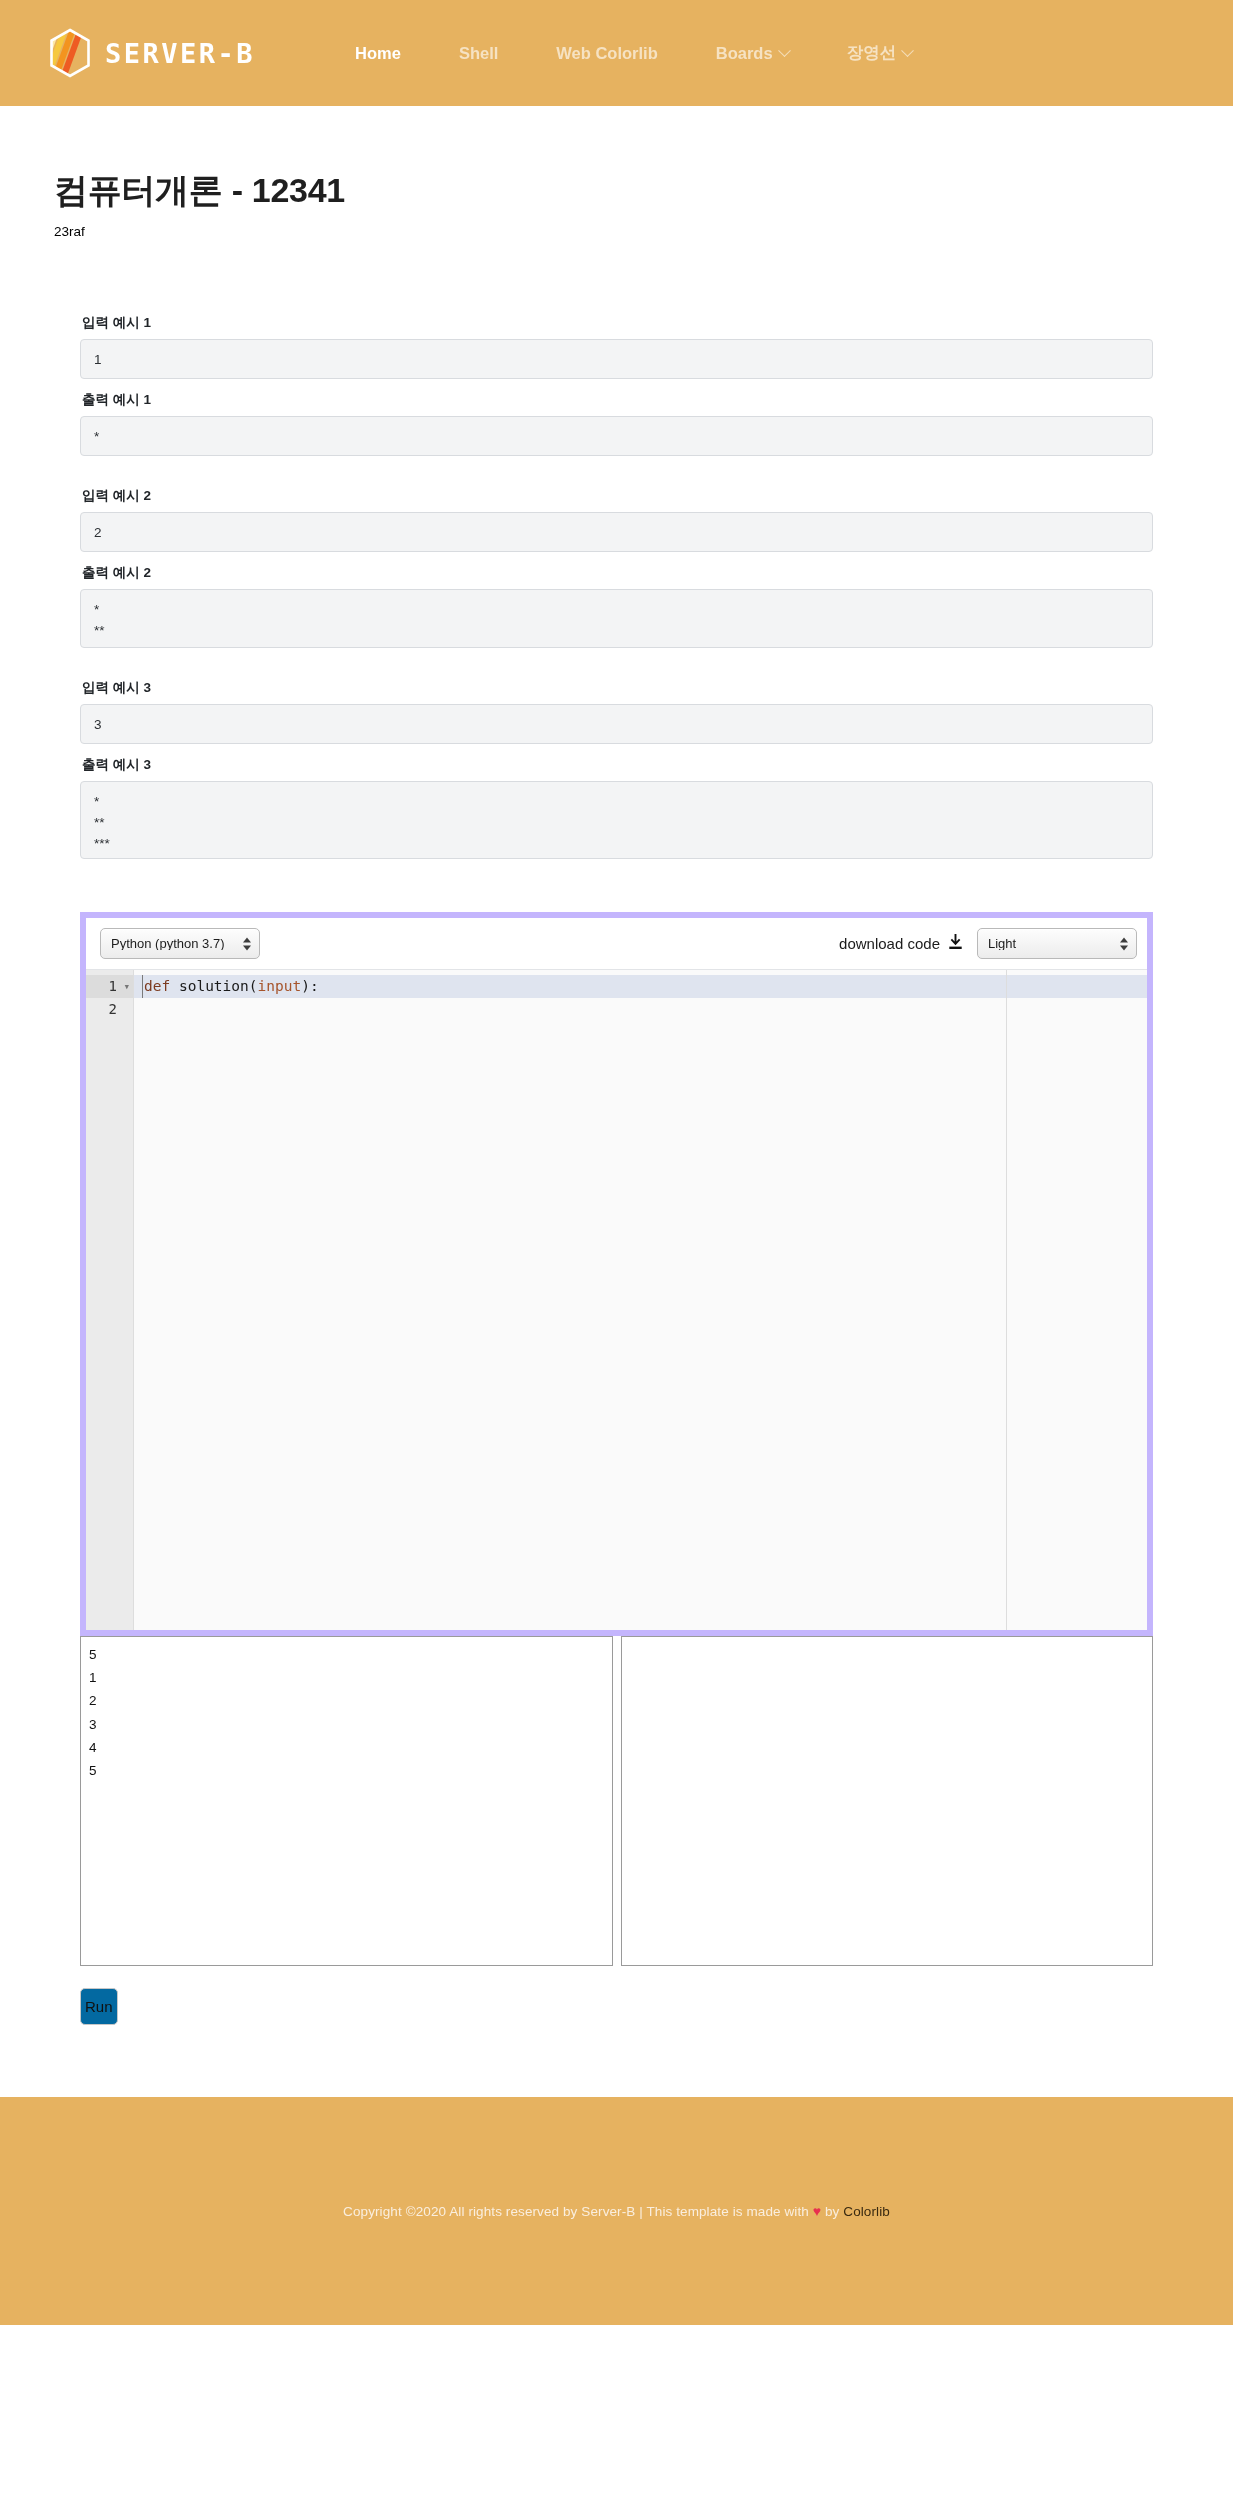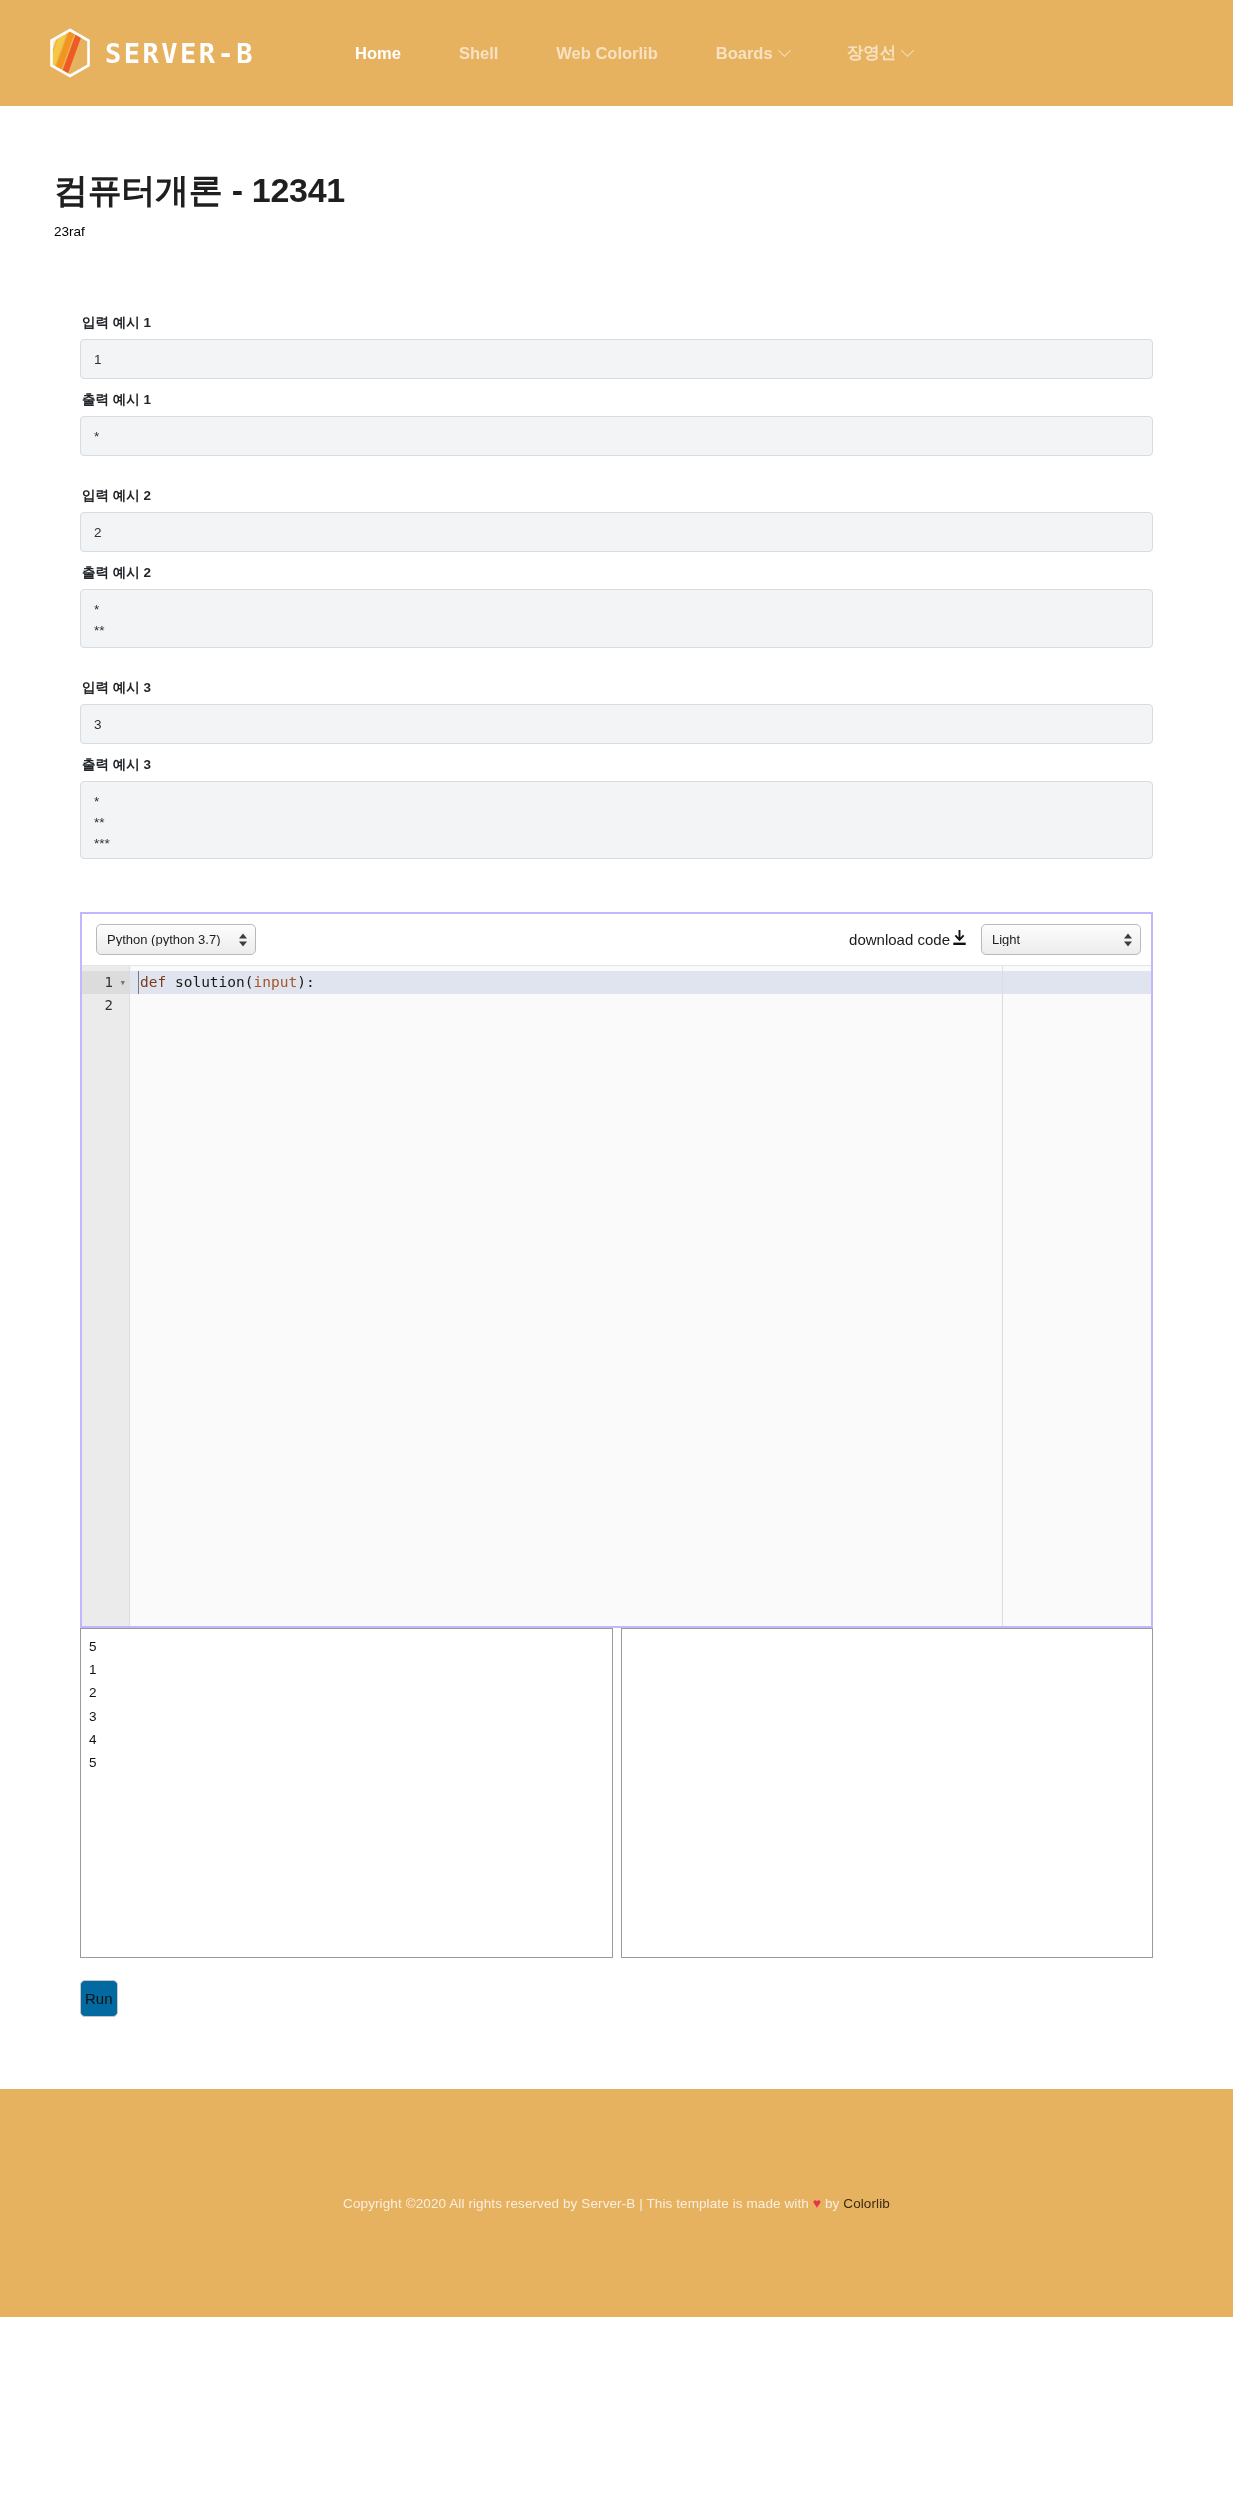--- a/index.html
+++ b/index.html
@@ -105,21 +105,21 @@
     display: block;
   }
   .readonly-box.h1 { height: 40px; padding-top: 10px; }
   .readonly-box.h2 { height: 59px; }
   .readonly-box.h3 { height: 78px; }
   .spacer-sm { height: 12px; }
 
   
   .editor-card {
     margin: 53px 26px 0 26px;
-    border: 2px solid #c4b5fd;
+    border: 6px solid #c4b5fd;
     background: #ffffff;
   }
   .editor-toolbar {
     height: 52px;
     display: flex;
     align-items: center;
     padding: 0 10px 0 14px;
     background: #ffffff;
     border-bottom: 1px solid #e2e4e7;
   }
@@ -159,21 +159,21 @@
   .theme-select { width: 160px; }
   .toolbar-right {
     margin-left: auto;
     display: flex;
     align-items: center;
     gap: 14px;
   }
   .download-link {
     display: inline-flex;
     align-items: center;
-    gap: 2px;
+    gap: 8px;
     color: #1b1b1b;
     text-decoration: none;
     font-size: 15px;
   }
 
   
   .code-area {
     position: relative;
     height: 660px;
     display: flex;

